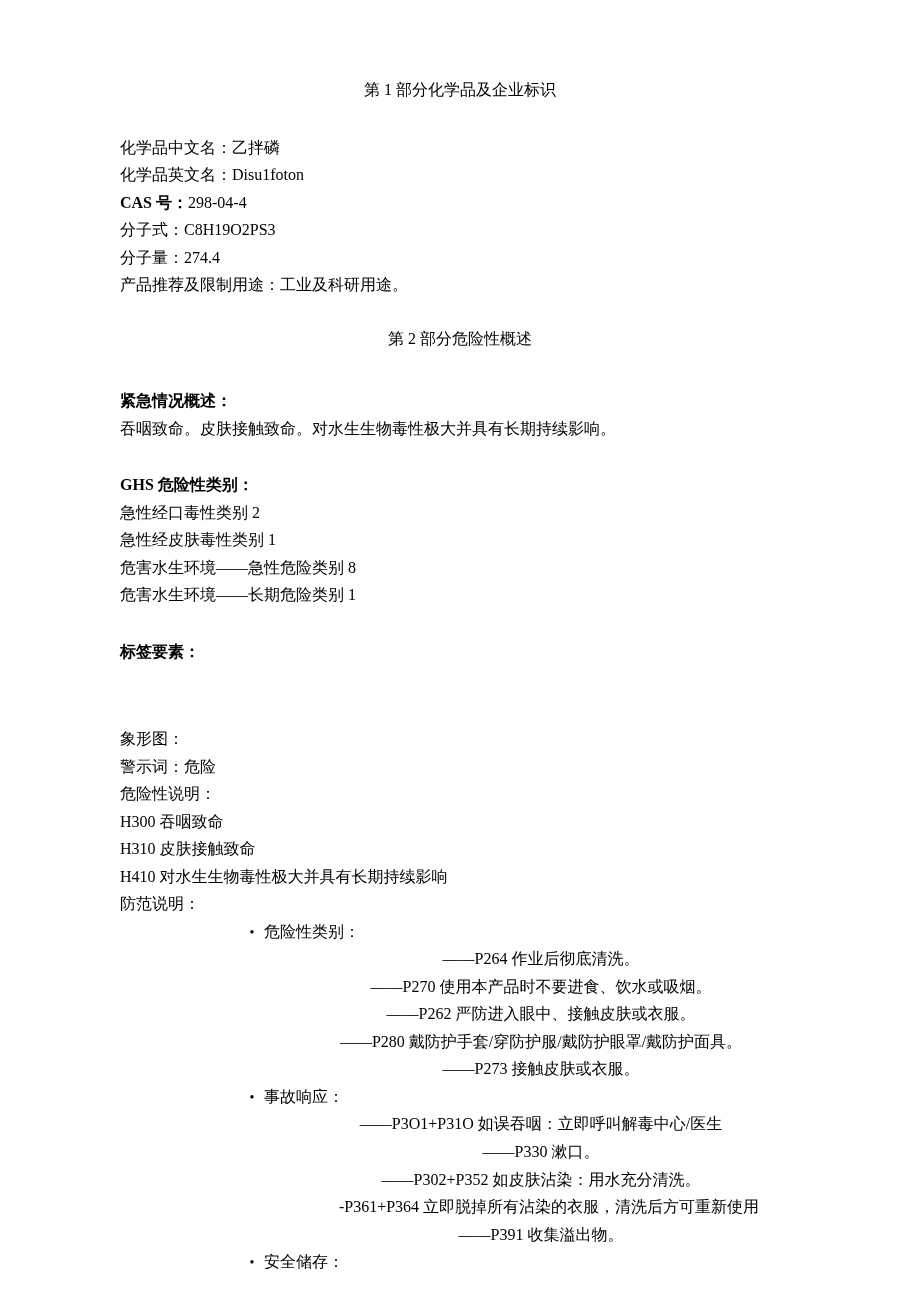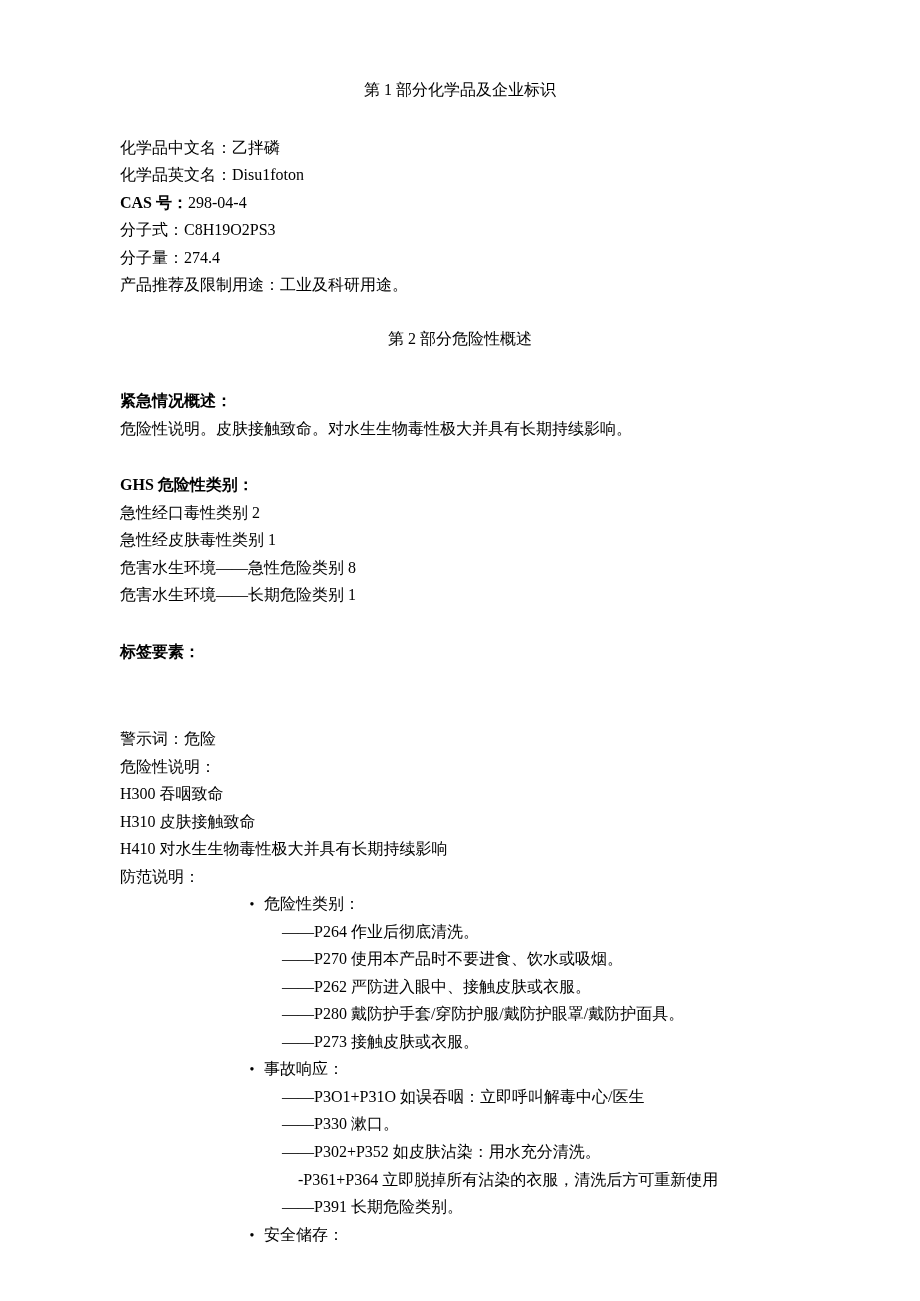--- a/index.html
+++ b/index.html
@@ -47,21 +47,21 @@
     text-align: center;
     flex: 0 0 24px;
     font-size: 14px;
   }
   .bullet-text {
     flex: 1 1 auto;
   }
   .sub-lines {
     margin-left: 42px;
   }
-  .sub-line { display: block; }
+  .sub-line { display: block; text-align: center; }
   .sub-line.alt { margin-left: 16px; }
 </style>
 </head>
 <body>
 
 <div class="page">
 
   <div class="section-title">第 1 部分化学品及企业标识</div>
 
   <div class="block">
@@ -82,32 +82,33 @@
     </span>
     <span class="line">
       <span>产品推荐及限制用途：</span><span>工业及科研用途。</span>
     </span>
   </div>
 
   <div class="section-title-2">第 2 部分危险性概述</div>
 
   <div class="block">
     <span class="line b">紧急情况概述：</span>
-    <span class="line">危险性说明。皮肤接触致命。对水生生物毒性极大并具有长期持续影响。</span>
+    <span class="line">吞咽致命。皮肤接触致命。对水生生物毒性极大并具有长期持续影响。</span>
 
     <span class="line b">GHS 危险性类别：</span>
     <span class="line">急性经口毒性类别 2</span>
     <span class="line">急性经皮肤毒性类别 1</span>
     <span class="line">危害水生环境——急性危险类别 8</span>
     <span class="line">危害水生环境——长期危险类别 1</span>
 
     <span class="line b">标签要素：</span>
 
     <div class="big-gap"></div>
 
+    <span class="line">象形图：</span>
 
     <span class="line">
       <span>警示词：</span><span>危险</span>
     </span>
 
     <span class="line">危险性说明：</span>
     <span class="line">H300 吞咽致命</span>
     <span class="line">H310 皮肤接触致命</span>
     <span class="line">H410 对水生生物毒性极大并具有长期持续影响</span>
 
@@ -129,21 +130,21 @@
 
       <div class="bullet-row">
         <span class="bullet-dot">•</span>
         <span class="bullet-text">事故响应：</span>
       </div>
       <div class="sub-lines">
         <span class="sub-line"><span>——</span><span>P3O1+P31O 如误吞咽：立即呼叫解毒中心/医生</span></span>
         <span class="sub-line"><span>——</span><span>P330 漱口。</span></span>
         <span class="sub-line"><span>——</span><span>P302+P352 如皮肤沾染：用水充分清洗。</span></span>
         <span class="sub-line alt"><span>-</span><span>P361+P364 立即脱掉所有沾染的衣服，清洗后方可重新使用</span></span>
-        <span class="sub-line"><span>——</span><span>P391 长期危险类别。</span></span>
+        <span class="sub-line"><span>——</span><span>P391 收集溢出物。</span></span>
       </div>
 
       <div class="bullet-row">
         <span class="bullet-dot">•</span>
         <span class="bullet-text">安全储存：</span>
       </div>
 
     </div>
   </div>
 

